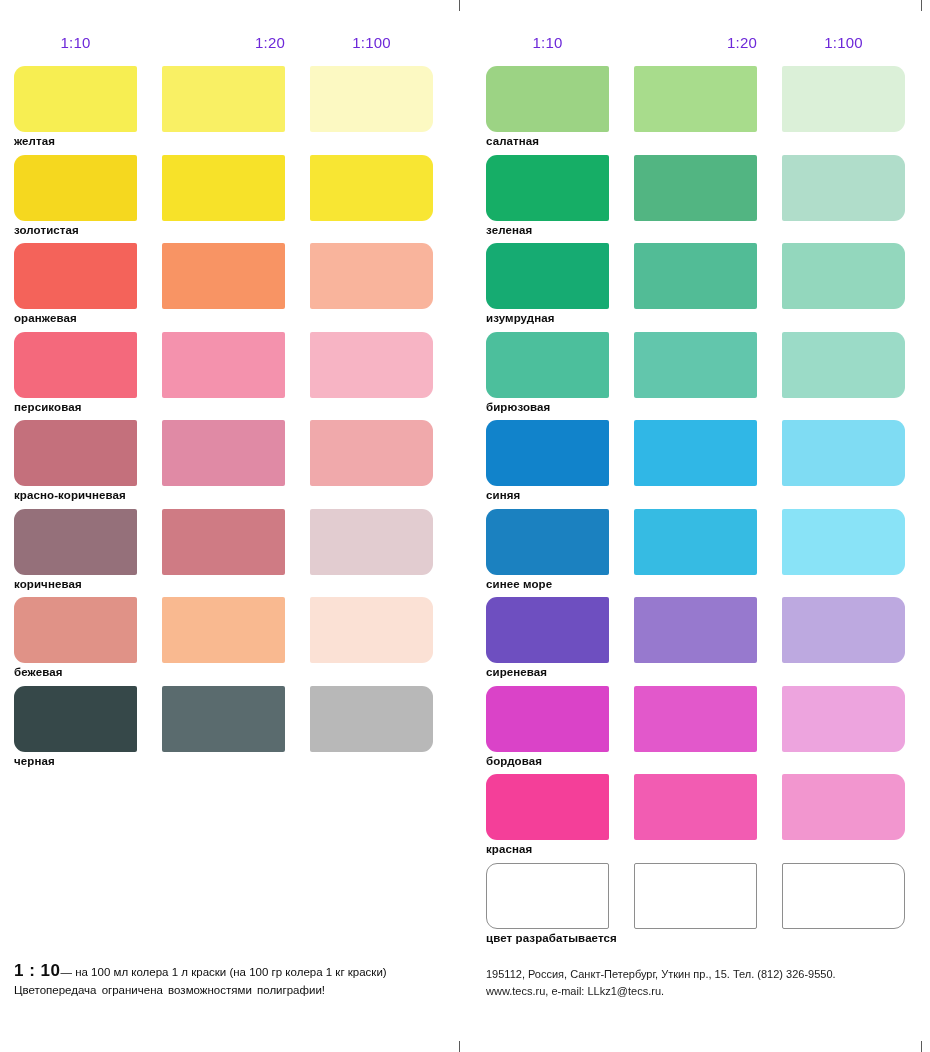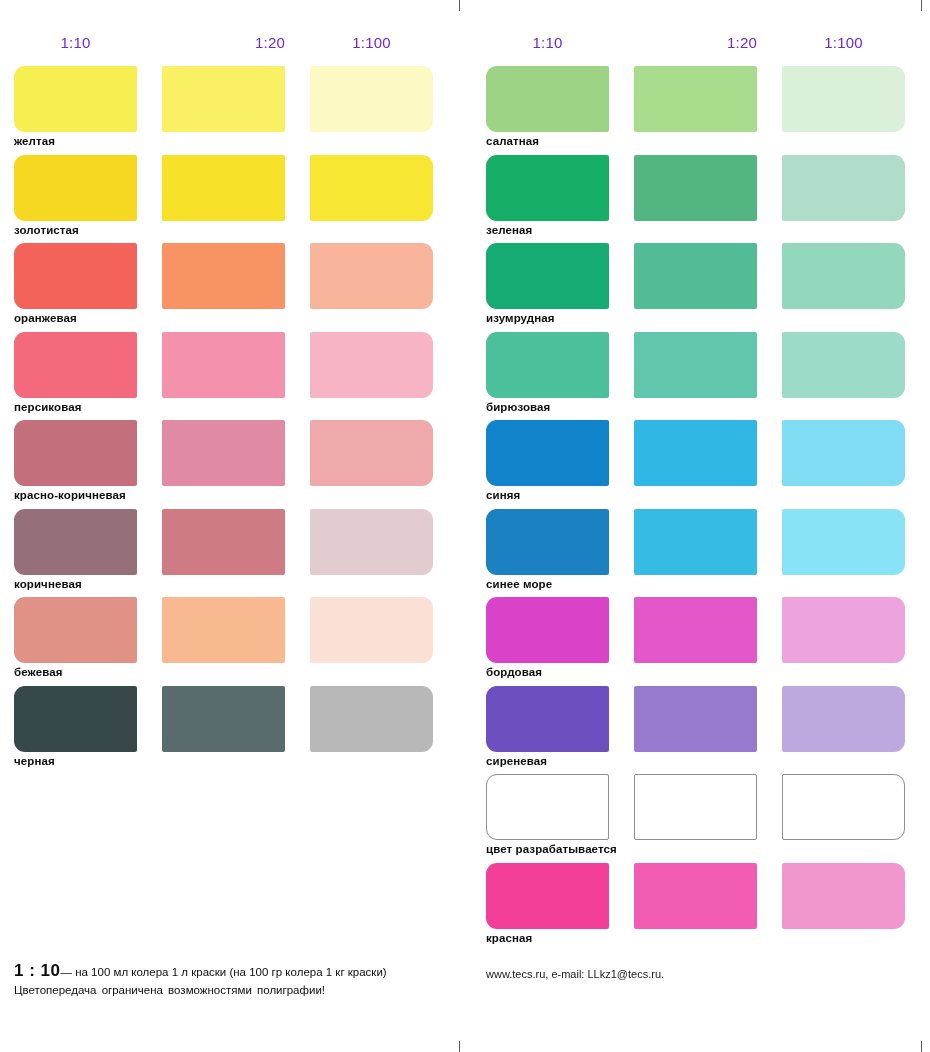--- a/index.html
+++ b/index.html
@@ -244,48 +244,49 @@
           <div class="swatch c2" title="синяя" style="background: rgb(127, 220, 243);"></div>
           <div class="row-label">синяя</div>
         </div>
         <div class="row">
           <div class="swatch c0" title="синее море" style="background: rgb(27, 129, 192);"></div>
           <div class="swatch c1" title="синее море" style="background: rgb(54, 187, 227);"></div>
           <div class="swatch c2" title="синее море" style="background: rgb(137, 227, 247);"></div>
           <div class="row-label">синее море</div>
         </div>
         <div class="row">
+          <div class="swatch c0" title="сиреневая" style="background: rgb(110, 79, 192);"></div>
+          <div class="swatch c1" title="сиреневая" style="background: rgb(151, 121, 206);"></div>
+          <div class="swatch c2" title="сиреневая" style="background: rgb(189, 169, 224);"></div>
+          <div class="row-label">сиреневая</div>
+        </div>
+        <div class="row">
           <div class="swatch c0" title="бордовая" style="background: rgb(218, 67, 200);"></div>
           <div class="swatch c1" title="бордовая" style="background: rgb(226, 88, 203);"></div>
           <div class="swatch c2" title="бордовая" style="background: rgb(237, 164, 222);"></div>
           <div class="row-label">бордовая</div>
         </div>
         <div class="row">
-          <div class="swatch c0" title="сиреневая" style="background: rgb(110, 79, 192);"></div>
-          <div class="swatch c1" title="сиреневая" style="background: rgb(151, 121, 206);"></div>
-          <div class="swatch c2" title="сиреневая" style="background: rgb(189, 169, 224);"></div>
-          <div class="row-label">сиреневая</div>
+          <div class="swatch c0" title="красная" style="background: rgb(244, 63, 153);"></div>
+          <div class="swatch c1" title="красная" style="background: rgb(242, 92, 178);"></div>
+          <div class="swatch c2" title="красная" style="background: rgb(242, 150, 207);"></div>
+          <div class="row-label">красная</div>
         </div>
         <div class="row">
           <div class="swatch c0 empty" title="цвет разрабатывается"></div>
           <div class="swatch c1 empty" title="цвет разрабатывается"></div>
           <div class="swatch c2 empty" title="цвет разрабатывается"></div>
           <div class="row-label">цвет разрабатывается</div>
         </div>
-        <div class="row">
-          <div class="swatch c0" title="красная" style="background: rgb(244, 63, 153);"></div>
-          <div class="swatch c1" title="красная" style="background: rgb(242, 92, 178);"></div>
-          <div class="swatch c2" title="красная" style="background: rgb(242, 150, 207);"></div>
-          <div class="row-label">красная</div>
-        </div>
       </div>
   </div>
 
 </div>
 
 <div class="footnote-left">
   <div class="fn-line1"><span class="fn-ratio">1 : 10</span><span class="fn-dash">— на 100 мл колера 1 л краски (на 100 гр колера 1 кг краски)</span></div>
   <div class="fn-line2">Цветопередача  ограничена  возможностями  полиграфии!</div>
 </div>
 
 <div class="footnote-right">
+  <div>195112, Россия, Санкт-Петербург, Уткин пр., 15. Тел. (812) 326-9550.</div>
   <div>www.tecs.ru, e-mail: LLkz1@tecs.ru.</div>
 </div>
 
 </body></html>

